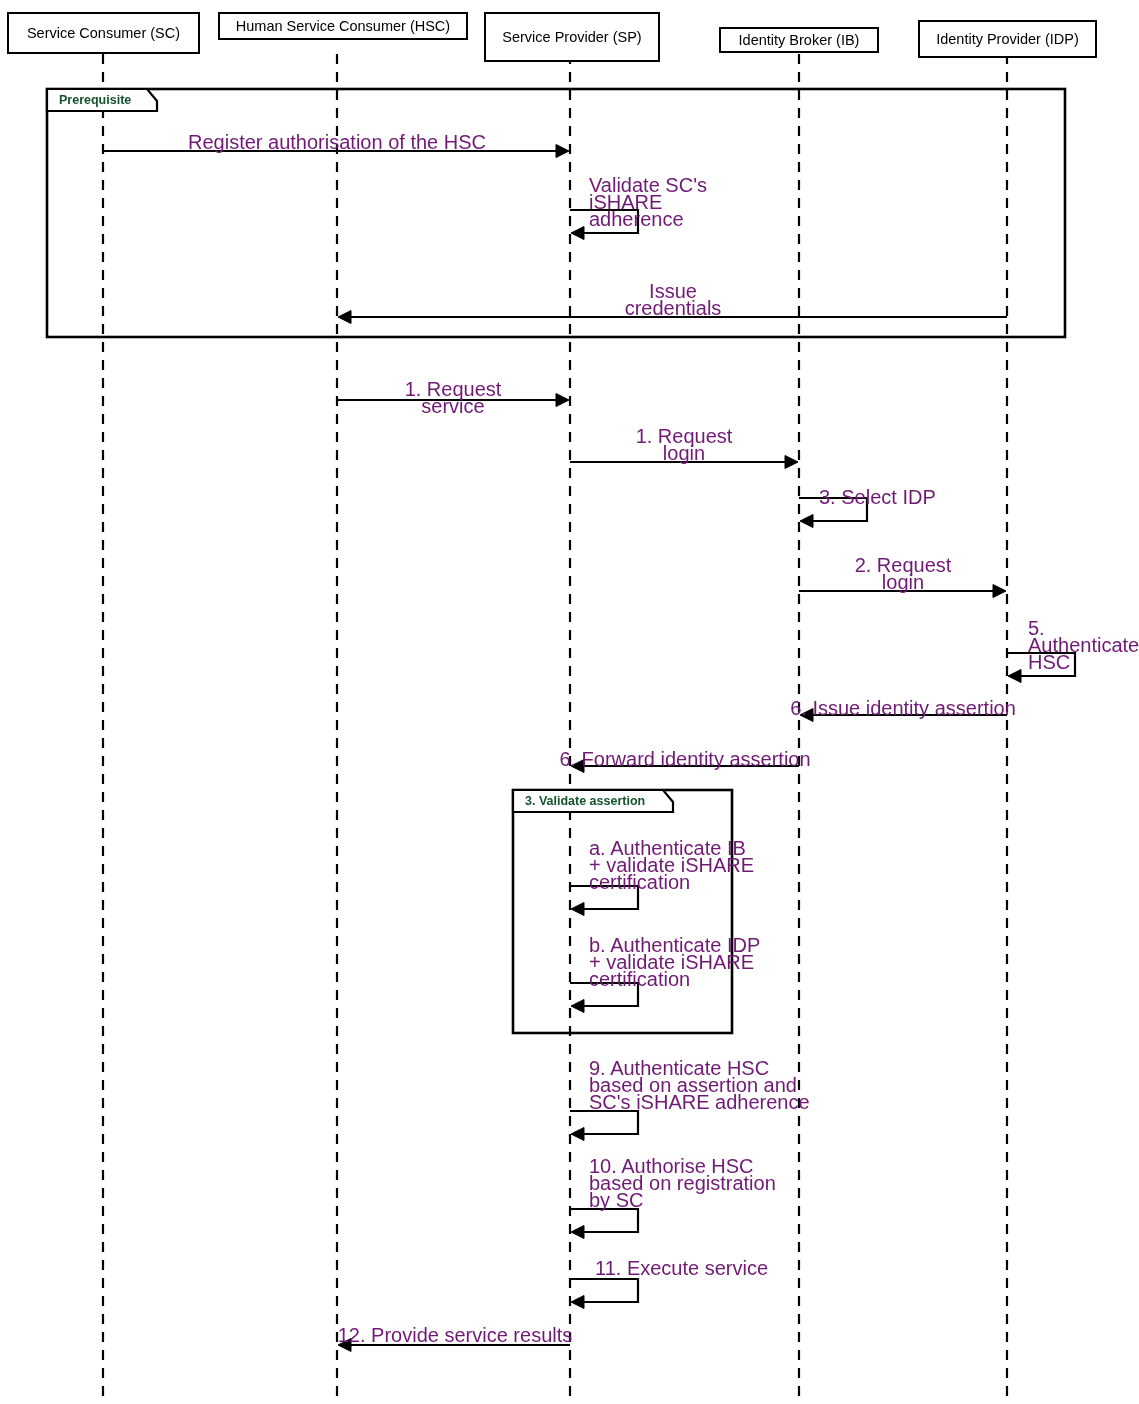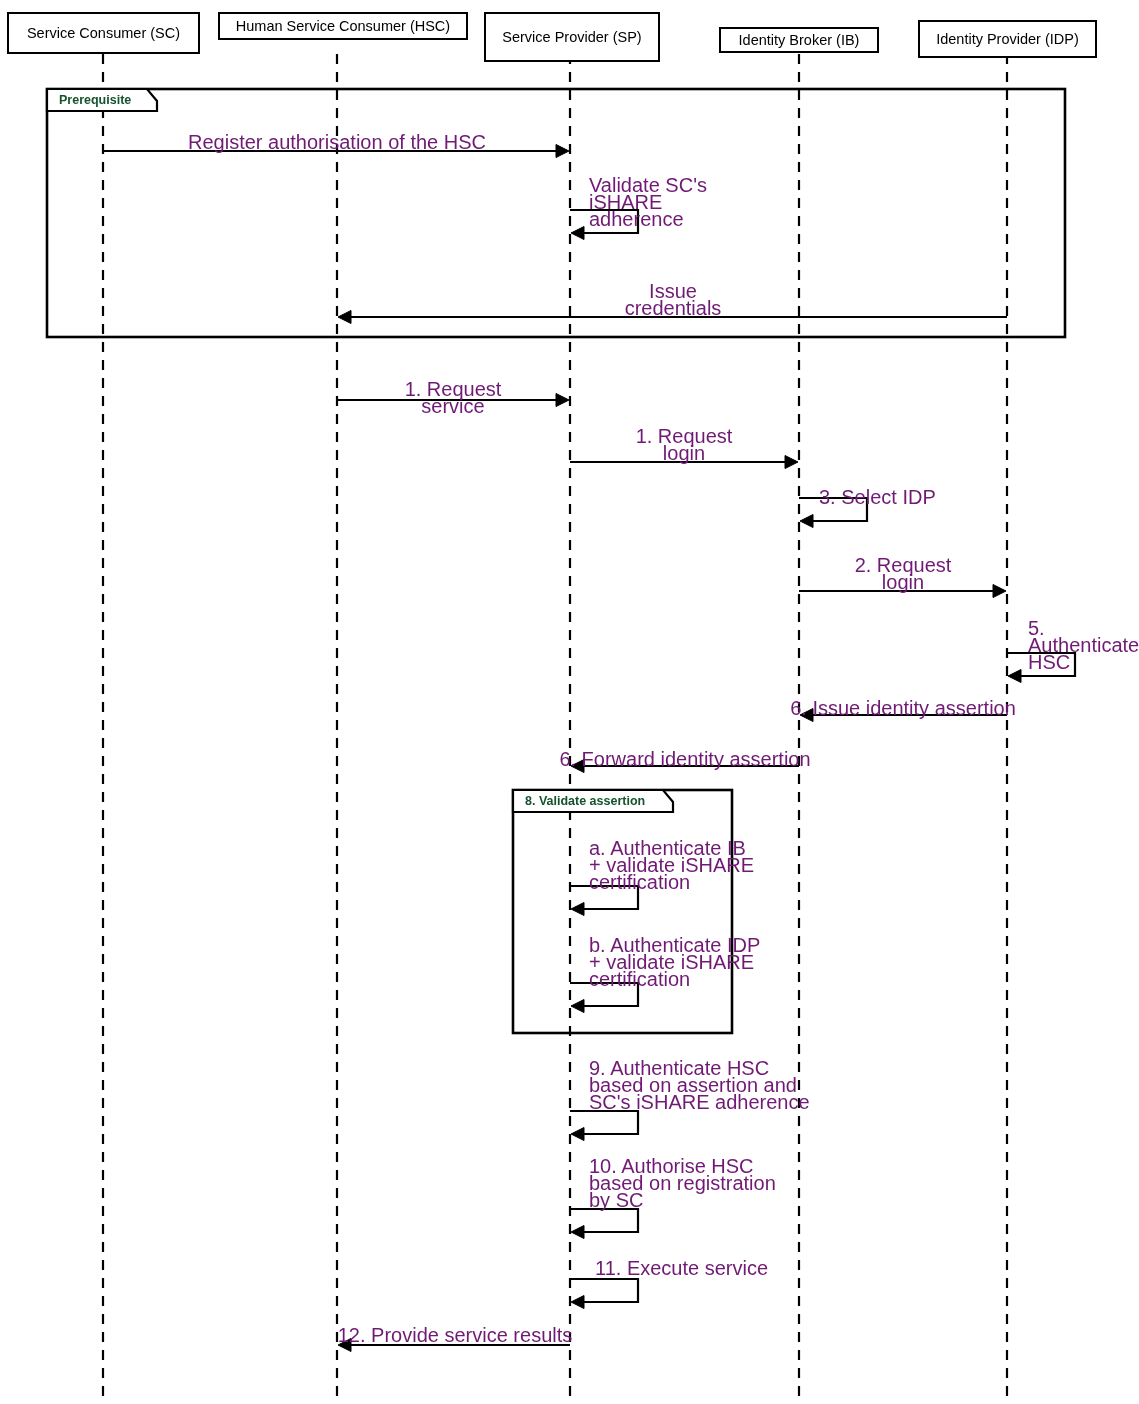--- a/index.html
+++ b/index.html
@@ -146,15 +146,15 @@
 based on assertion and
 SC's iSHARE adherence</div>
       <div class="msg-label lft" style="left: 589px; top: 1158px;">10. Authorise HSC
 based on registration
 by SC</div>
       <div class="msg-label lft" style="left: 595px; top: 1260px;">11. Execute service</div>
       <div class="msg-label ctr" style="left: 455px; top: 1327px;">12. Provide service results</div>
     </div>
   <div id="tabs">
       <div class="frame-tab" style="left: 59px; top: 93px;">Prerequisite</div>
-      <div class="frame-tab" style="left: 525px; top: 794px;">8. Validate assertion</div>
+      <div class="frame-tab" style="left: 525px; top: 794px;">3. Validate assertion</div>
     </div>
 </div>
 
 </body></html>

